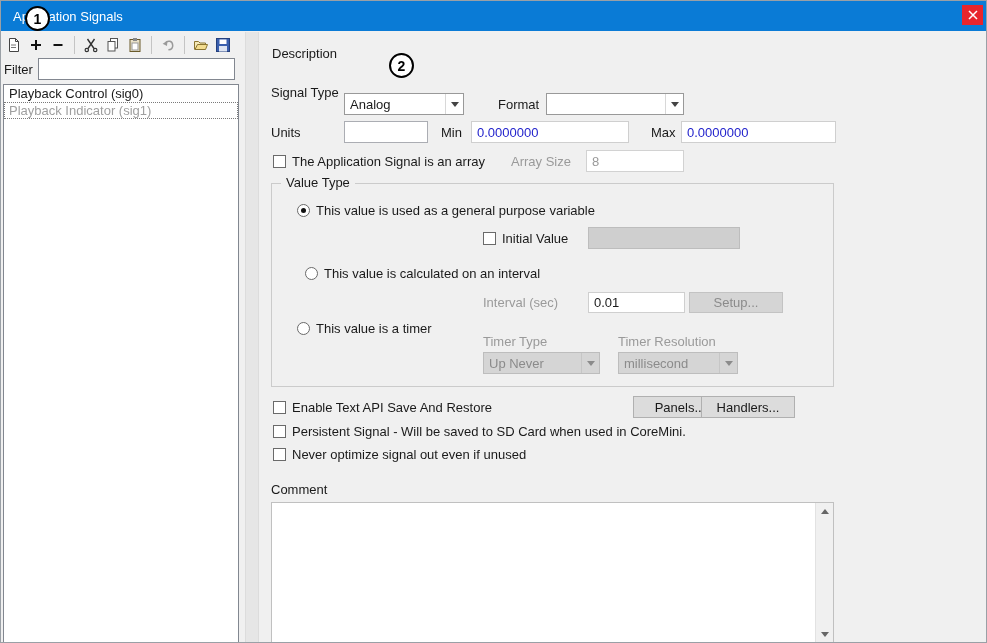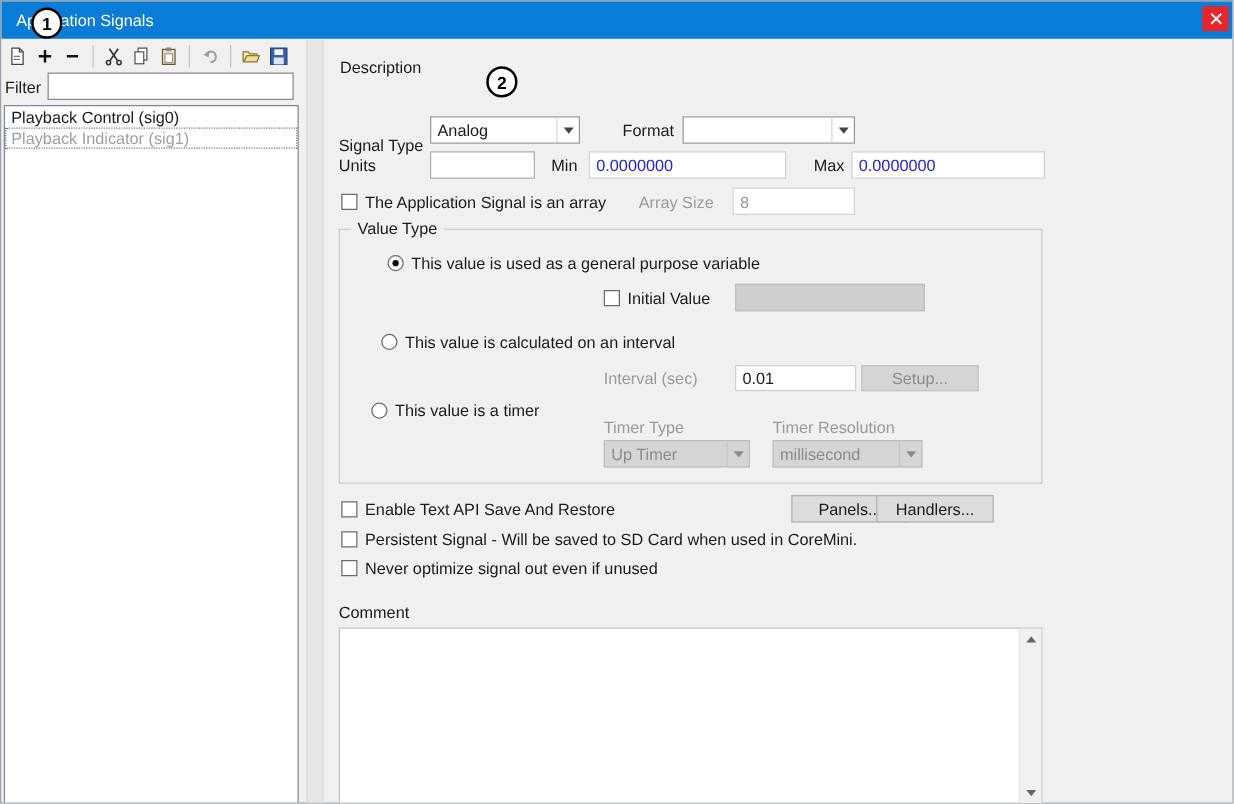--- a/index.html
+++ b/index.html
@@ -137,21 +137,21 @@
 
   <div class="listbox" style="left:2px;top:83px;width:236px;height:559px;">
     <div class="list-item">Playback Control (sig0)</div>
     <div class="list-item sel">Playback Indicator (sig1)</div>
   </div>
 
   <div class="divider" style="left:244px;top:31px;width:12px;height:611px;"></div>
 
   <span class="lbl" style="left:271px;top:45px;">Description</span>
 
-  <span class="lbl" style="left:270px;top:108px;">Signal Type</span>
+  <span class="lbl" style="left:270px;top:84px;">Signal Type</span>
   <div class="combo" style="left:343px;top:92px;width:120px;height:22px;">
     <span class="val">Analog</span>
     <span class="arrbox">
         <span class="tri"></span>
       </span>
   </div>
 
   <span class="lbl" style="left:497px;top:96px;">Format</span>
   <div class="combo" style="left:545px;top:92px;width:138px;height:22px;">
     <span class="val"></span>
@@ -171,21 +171,21 @@
     <span class="cbbox"></span>
     <span>The Application Signal is an array</span>
   </div>
   <span class="lbl dim" style="left:510px;top:153px;">Array Size</span>
   <input class="in dimtxt" style="left: 585px; top: 149px; width: 98px; height: 22px;" value="8">
 
   <div class="group" style="left:270px;top:182px;width:563px;height:204px;">
     <span class="legend">Value Type</span>
   </div>
 
-  <div class="rb" style="left:309px;top:202px;">
+  <div class="rb" style="left:296px;top:202px;">
     <span class="rbc sel"></span>
     <span>This value is used as a general purpose variable</span>
   </div>
 
   <div class="cb" style="left:482px;top:230px;">
     <span class="cbbox"></span>
     <span>Initial Value</span>
   </div>
   <input class="in disabled" style="left: 587px; top: 226px; width: 152px; height: 22px;" value="">
 
@@ -200,21 +200,21 @@
 
   <div class="rb" style="left:296px;top:320px;">
     <span class="rbc"></span>
     <span>This value is a timer</span>
   </div>
 
   <span class="lbl dim" style="left:482px;top:333px;">Timer Type</span>
   <span class="lbl dim" style="left:617px;top:333px;">Timer Resolution</span>
 
   <div class="combo dis" style="left:482px;top:351px;width:117px;height:22px;">
-    <span class="val">Up Timer</span>
+    <span class="val">Up Never</span>
     <span class="arrbox">
         <span class="tri dis"></span>
       </span>
   </div>
   <div class="combo dis" style="left:617px;top:351px;width:120px;height:22px;">
     <span class="val">millisecond</span>
     <span class="arrbox">
         <span class="tri dis"></span>
       </span>
   </div>

